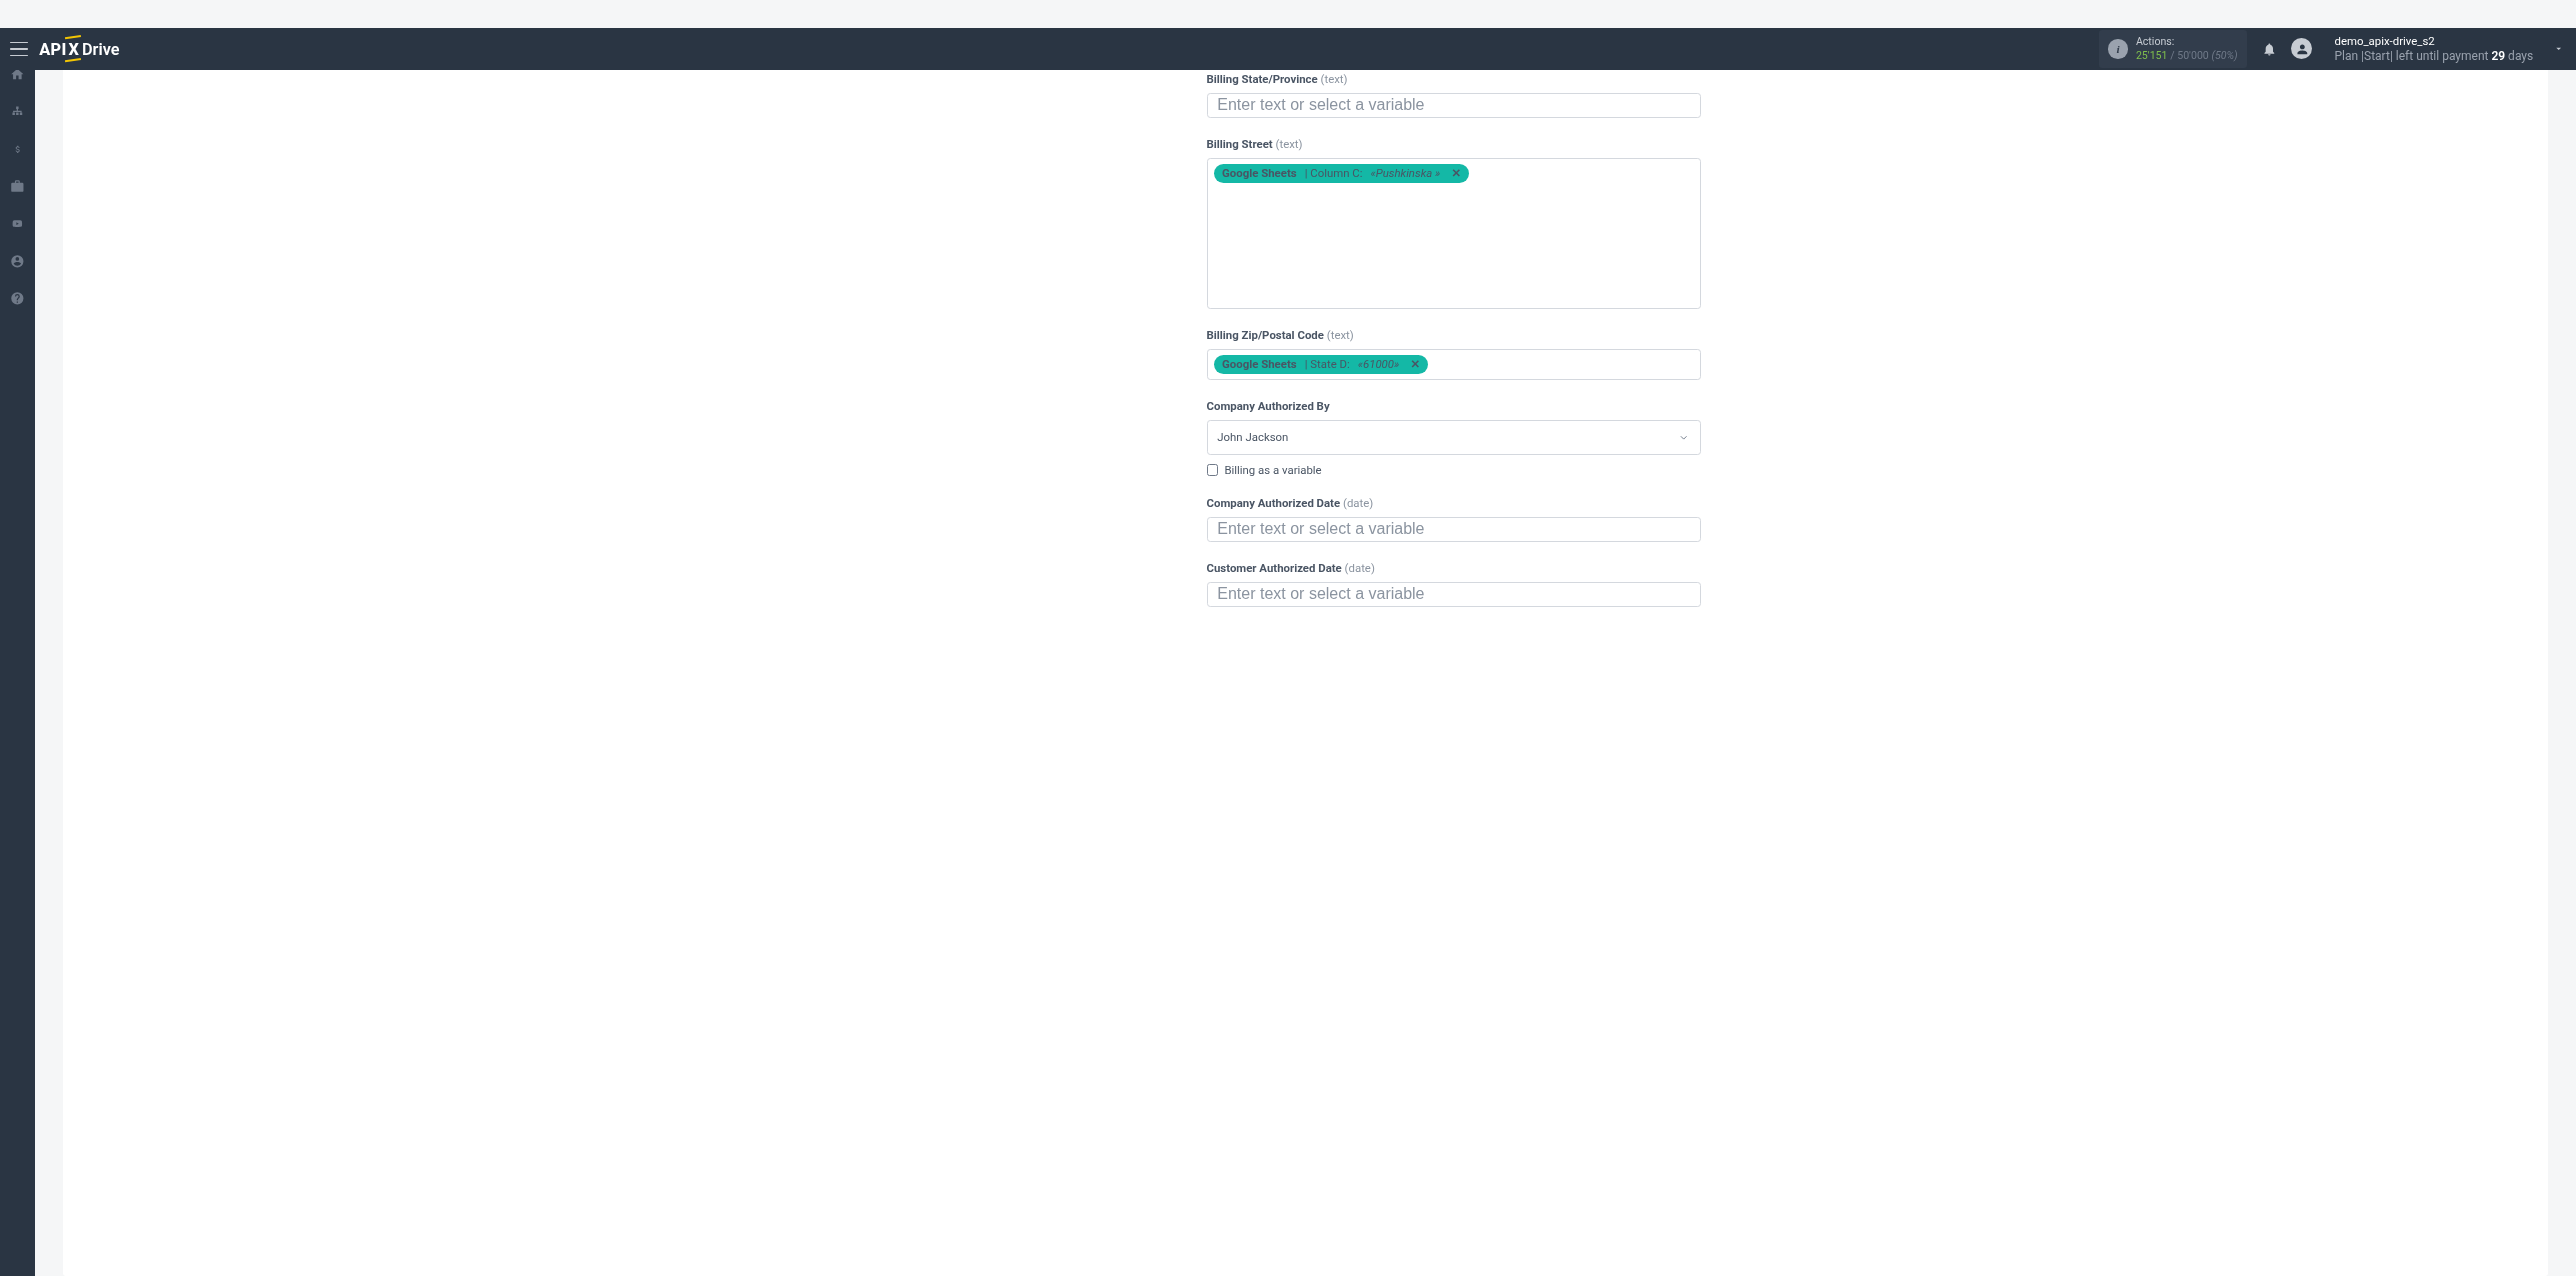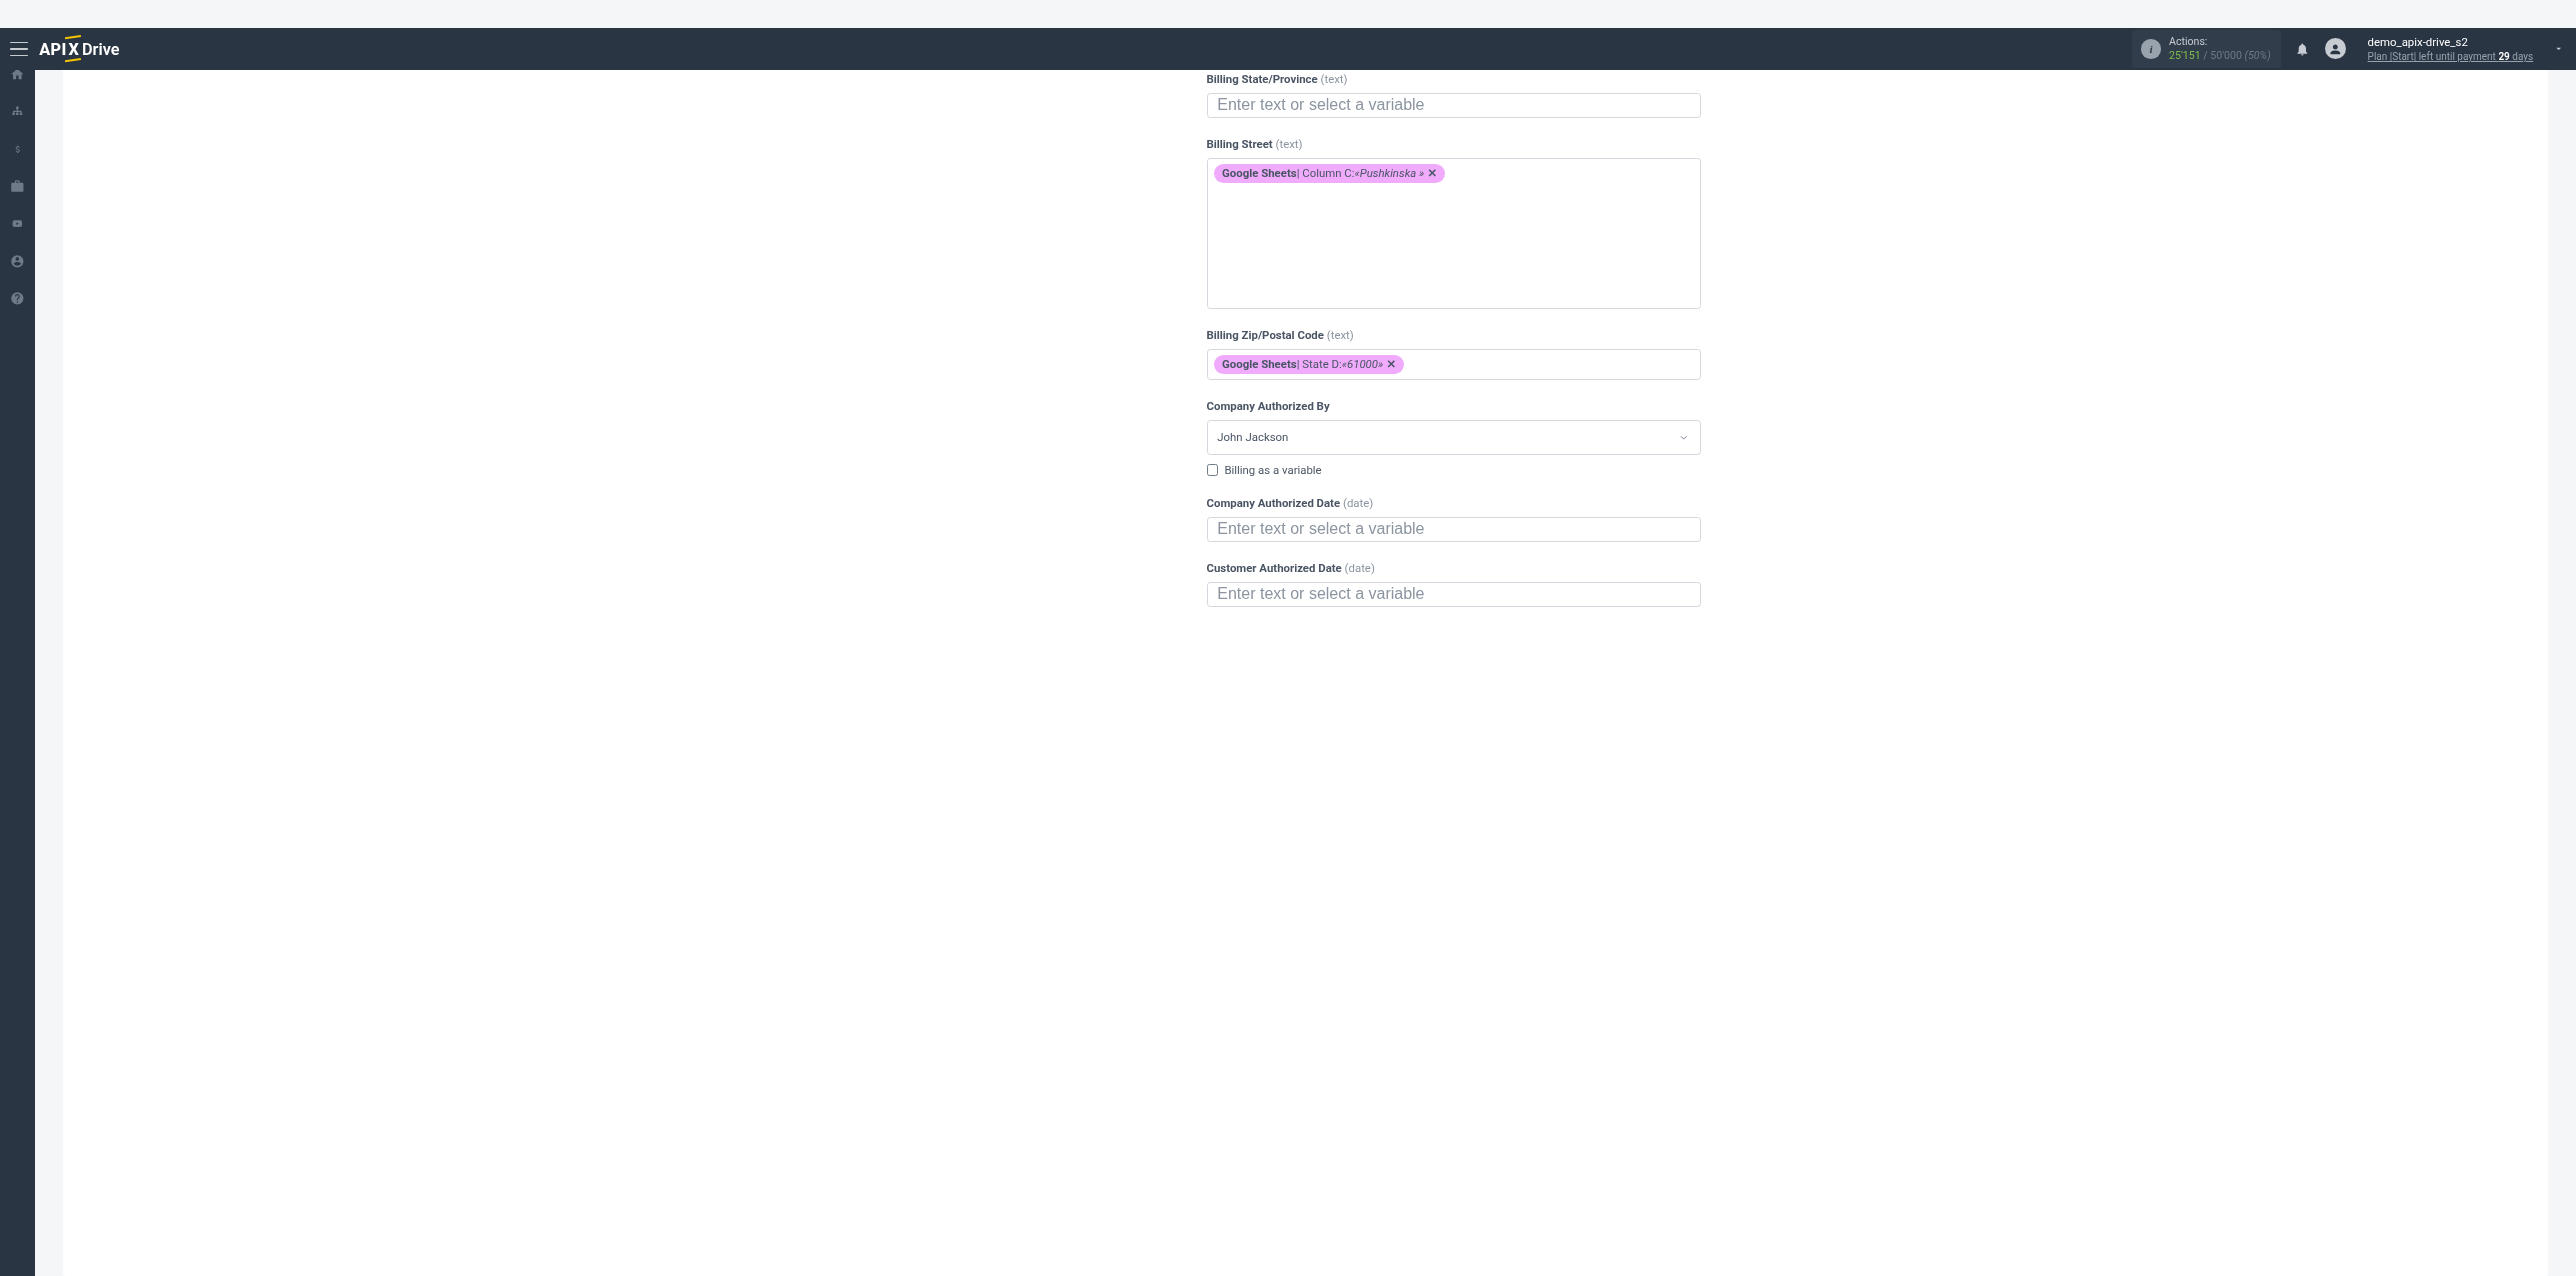--- a/index.html
+++ b/index.html
@@ -50,21 +50,21 @@
 .actions-label { color:#c7ccd3; font-size:10.6px; }
 .actions-line { font-size:10.6px; }
 .actions-used { color:#7fbf4d; }
 .actions-total { color:#6f7988; }
 .actions-pct { color:#6f7988; font-style: italic; }
 .bell-icon { color:#c7ccd3; margin-right:14.7px; cursor:pointer; }
 .user-block { display:flex; align-items:center; gap:22px; cursor:pointer; padding-right: 33px;}
 .user-avatar { width:21px; height:21px; border-radius:50%; background:#c7ccd3; display:flex; align-items:center; justify-content:center; color:#2a3543;}
 .user-text { display:flex; flex-direction:column; line-height:1.3; }
 .user-name { color:#fff; font-size:11.4px; }
-.user-plan { color:#9aa2ae; font-size:10px;text-decoration:underline; }
+.user-plan { color:#9aa2ae; font-size:12px; }
 .user-plan b { color:#fff; font-weight:600; }
 .user-chevron { position:absolute; right:11.4px; color:#c7ccd3; }
 .sidebar {
   position: fixed; top: 42px; left: 0; bottom: 0;
   width: 35px; background: #2a3543;
   display:flex; flex-direction:column; align-items:center;
   padding-top: 24.4px; gap: 21px;
 }
 .sidebar .sb-item { width:16.3px; height:16.3px; color:#6f7988; cursor:pointer; display:flex; align-items:center; justify-content:center;}
 .content-wrap {
@@ -91,22 +91,22 @@
 }
 .form-input::placeholder { color:#8b94a0; }
 .pill-box {
   width:100%; min-height:31px;
   border:0.8px solid #d4d8de; border-radius:3.3px;
   padding: 4.9px 6.5px; display:flex; flex-wrap:wrap; align-items:flex-start; gap:3.3px;
 }
 .pill-box.tall { min-height: 151px; }
 .pill {
   display:inline-flex; align-items:center;
-  background:#f0abfc; border-radius:9.8px;
-  padding: 2.4px 4.9px 2.4px 8.1px; font-size:11.4px; color:#4a5564; gap:0;
+  background:#14b8a6; border-radius:9.8px;
+  padding: 2.4px 4.9px 2.4px 8.1px; font-size:11.4px; color:#4a5564; gap:8px;
 }
 .pill-source { font-weight:700; }
 .pill-col { }
 .pill-val { font-style: italic; }
 .pill-remove { font-weight:800; cursor:pointer; padding: 0 3.3px; color:#4a5564;}
 .select-box {
   width:100%; height:35px;
   border:0.8px solid #d4d8de; border-radius:3.3px;
   padding: 0 9.8px; font-size:11.4px; color:#4a5564;
   display:flex; align-items:center; justify-content:space-between;

